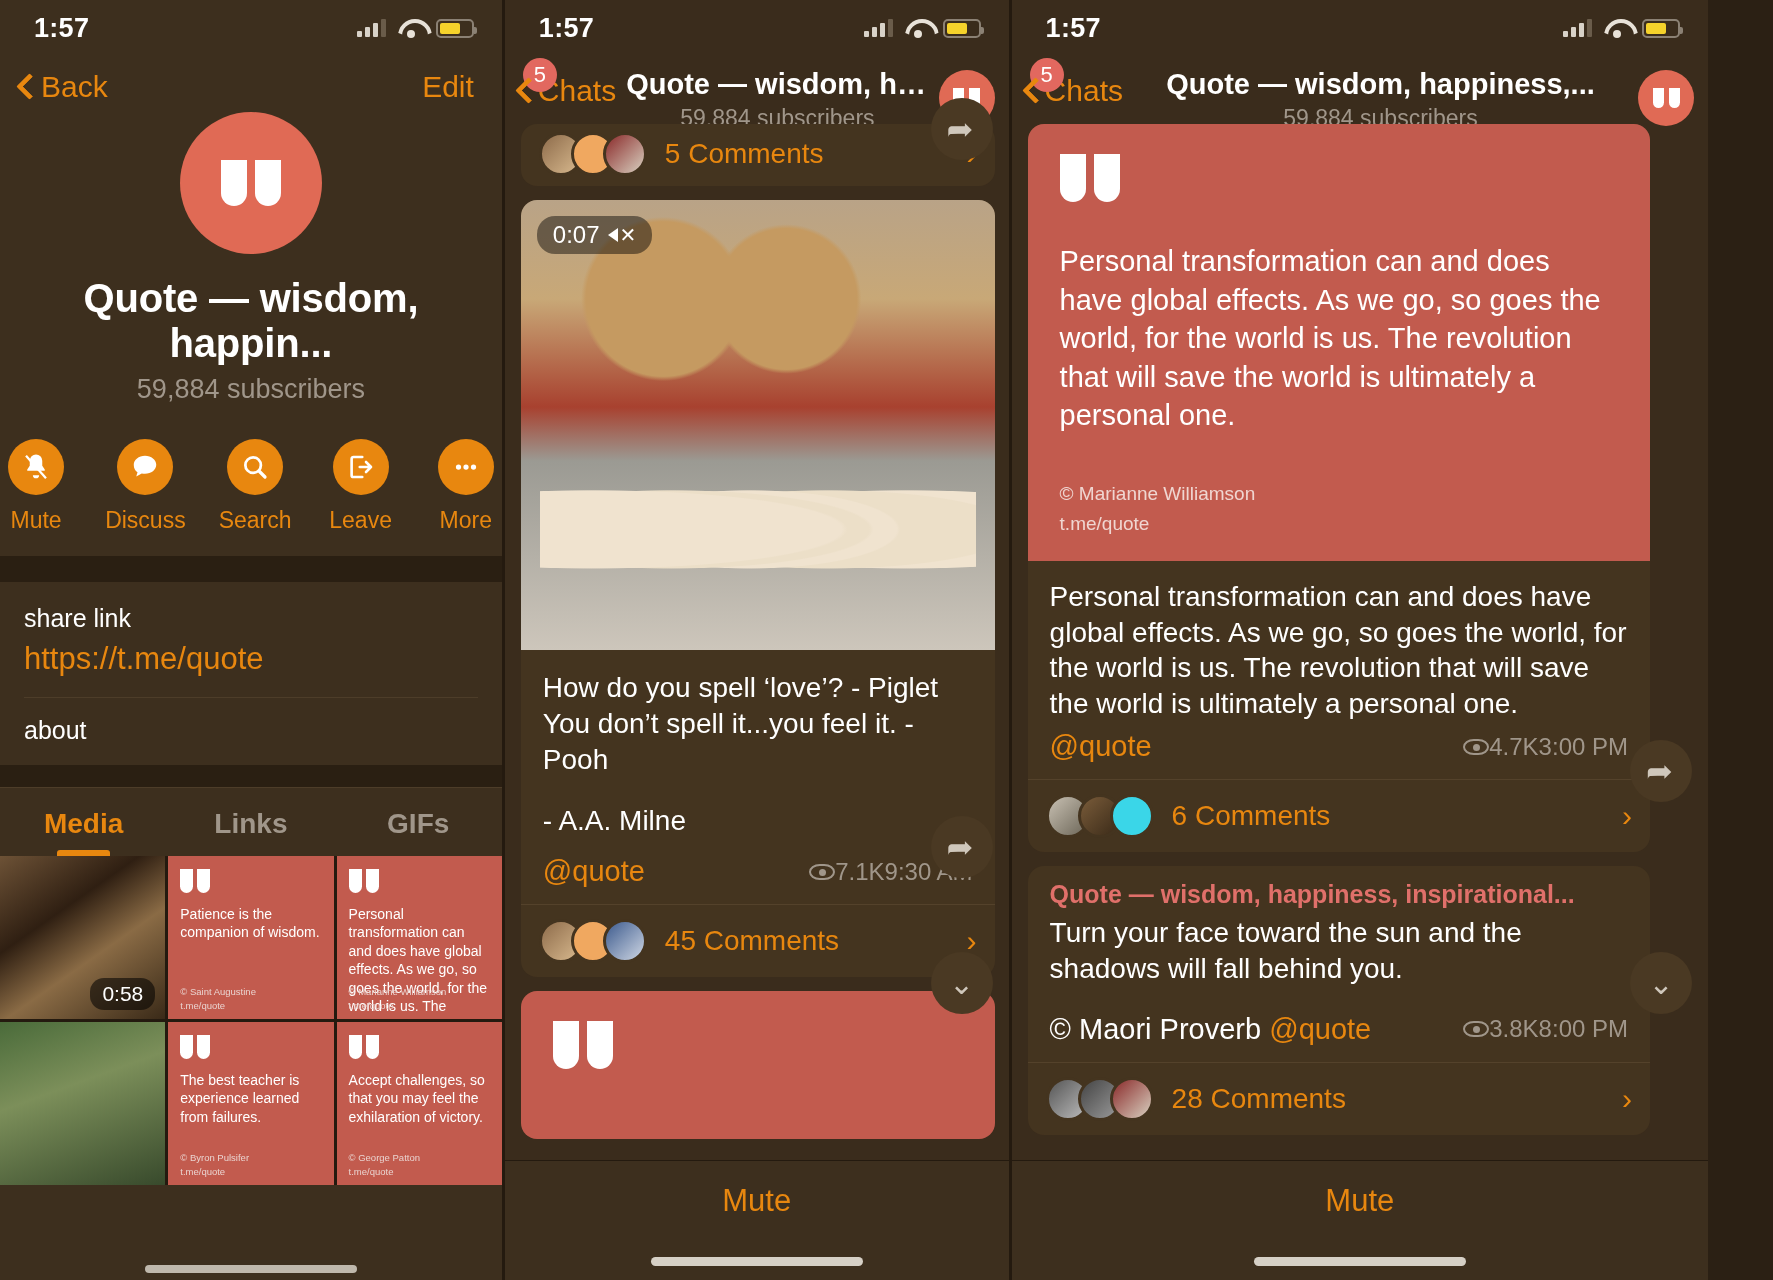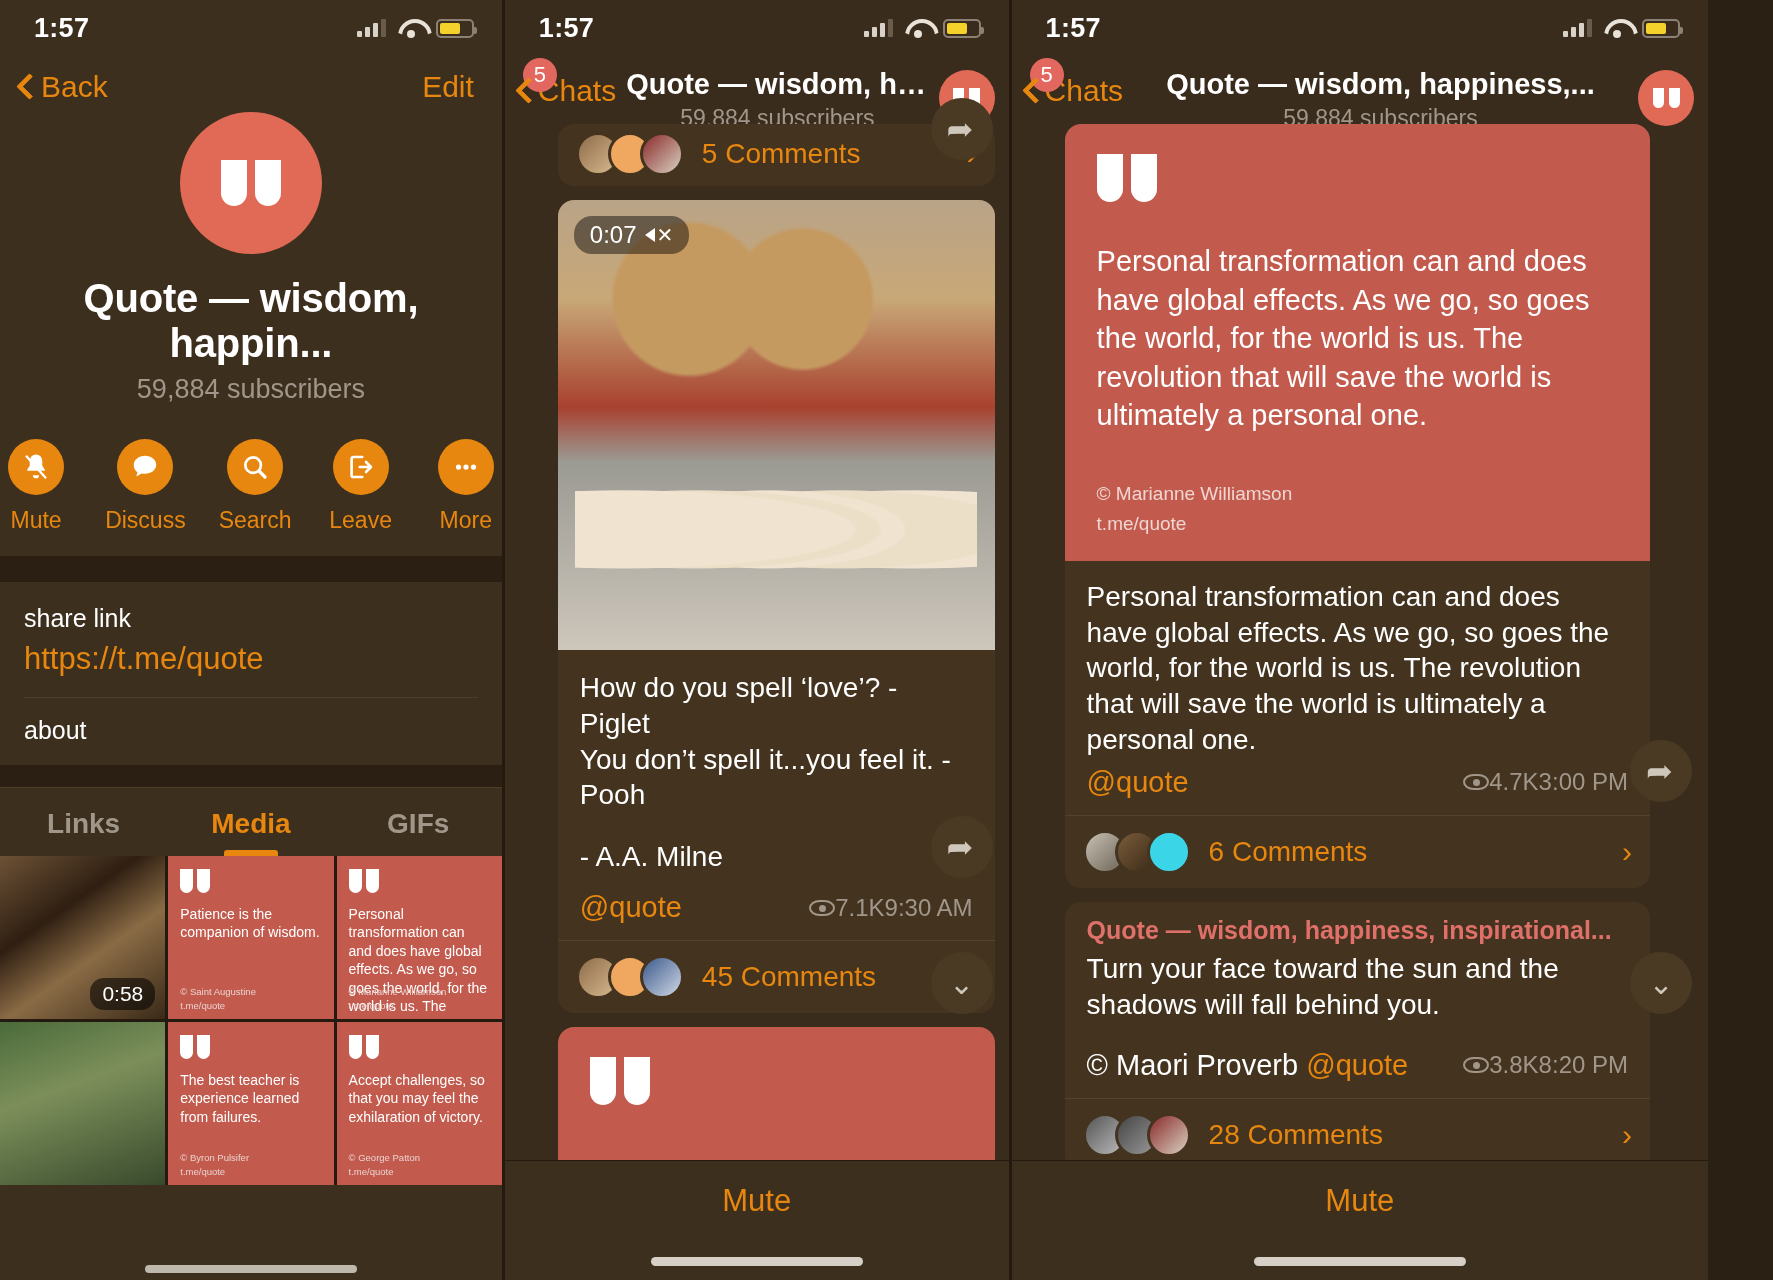--- a/index.html
+++ b/index.html
@@ -125,21 +125,21 @@
   .chat-title-wrap { flex: 1; text-align: center; padding-top: 4px; overflow: hidden; }
   .chat-title { color: #fff; font-size: 29px; font-weight: 600; white-space: nowrap; overflow: hidden; text-overflow: ellipsis; }
   .chat-sub { color: #a0968a; font-size: 23px; margin-top: 4px; }
   .chat-avatar {
     width: 56px; height: 56px; border-radius: 50%; background: #e06a55; flex: none;
     display: flex; align-items: center; justify-content: center; margin-top: 6px;
   }
   .sq { width: 11px; height: 20px; background: #fff; border-radius: 0 0 6px 6px; position: relative; }
   .sq::after { content:""; position:absolute; top:0; left:0; width:11px; height:10px; background:#fff; border-radius:6px 6px 0 0; }
 
-  .chat-body { position: absolute; left:0; right:0; top: 124px; bottom: 0; overflow: hidden; padding-left: 37px; }
+  .chat-body { position: absolute; left:0; right:0; top: 124px; bottom: 0; overflow: hidden; }
 
   .msg { position: relative; margin: 0 0 14px 0; }
   .bubble {
     background: #44341f; border-radius: 16px; overflow: hidden; position: relative;
   }
   .vidframe {
     height: 450px; width: 100%;
     background:
       radial-gradient(circle at 30% 22%, #c59a61 0 16%, transparent 17%),
       radial-gradient(circle at 56% 22%, #c59a61 0 16%, transparent 17%),
@@ -321,22 +321,22 @@
     <div class="info-card">
       <div class="k">share link</div>
       <div class="v-link">https://t.me/quote</div>
       <div class="divider"></div>
       <div class="k" style="margin-top:18px">about</div>
     </div>
 
     <div class="sep-block" style="height:22px"></div>
 
     <div class="tabsbar">
+      <div class="tab active">Media</div>
       <div class="tab">Links</div>
-      <div class="tab active">Media</div>
       <div class="tab">GIFs</div>
     </div>
 
     <div class="media-grid">
       <div class="cell photo1">
         <span class="dur-badge">0:58</span>
       </div>
       <div class="cell quote">
         <div class="mini-q">
             <span class="mq"></span>
@@ -569,21 +569,21 @@
           <div class="fwd-title">Quote — wisdom, happiness, inspirational...</div>
           <div class="msg-text" style="padding-top:6px">Turn your face toward the sun and the shadows will fall behind you.</div>
           <div class="msg-foot" style="padding-top:26px">
             <span class="handle" style="color:#fff">
               <span>© Maori Proverb</span>
               <span class="handle">@quote</span>
             </span>
             <span class="meta">
               <span class="eye"></span>
               <span>3.8K</span>
-              <span>8:20 PM</span>
+              <span>8:00 PM</span>
             </span>
           </div>
           <div class="comments-row">
             <span class="ava-stack">
               <span class="ava a7"></span>
                 <span class="ava a8"></span>
                 <span class="ava a9"></span>
             </span>
             <span class="comments-label">28 Comments</span>
             <span class="arrow-r">›</span>

